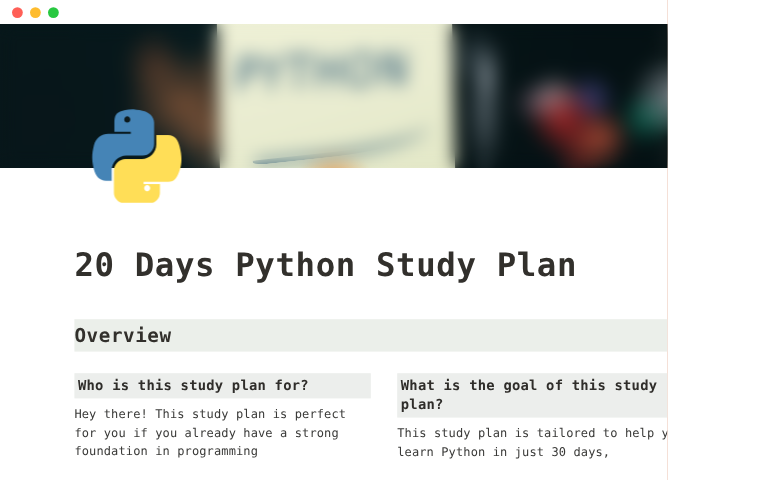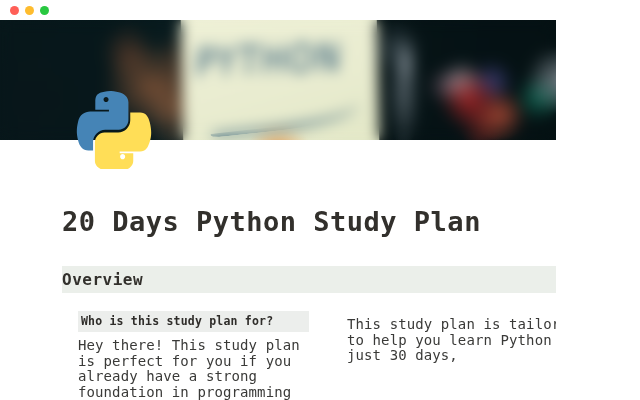--- a/index.html
+++ b/index.html
@@ -193,35 +193,35 @@
   }
 
   .columns {
     position: absolute;
     left: 62px;
     top: 171px;
     width: 516px;
     display: flex;
     gap: 22px;
   }
-  .col { width: 247px; margin-left: 16px; }
+  .col { width: 247px; }
 
   .col-head {
     background: #eceeec;
     font-size: 11.5px;
     font-weight: bold;
     color: #2f2d2a;
     line-height: 16px;
     padding: 2px 3px 3px 3px;
     box-sizing: border-box;
     letter-spacing: .2px;
   }
   .col-body {
     margin-top: 6px;
-    font-size: 14px;
+    font-size: 10px;
     line-height: 15.6px;
     color: #3a3a38;
     letter-spacing: .1px;
   }
 </style>
 </head>
 <body>
 
 <div id="app">
 
@@ -260,18 +260,19 @@
     </div>
 
     <div class="columns">
 
       <div class="col">
         <div class="col-head">Who is this study plan for?</div>
         <div class="col-body">Hey there! This study plan is perfect for you if you already have a strong foundation in programming</div>
       </div>
 
       <div class="col">
+        <div class="col-head">What is the goal of this study plan?</div>
         <div class="col-body">This study plan is tailored to help you learn Python in just 30 days,</div>
       </div>
 
     </div>
   </div>
 </div>
 
 </body></html>

